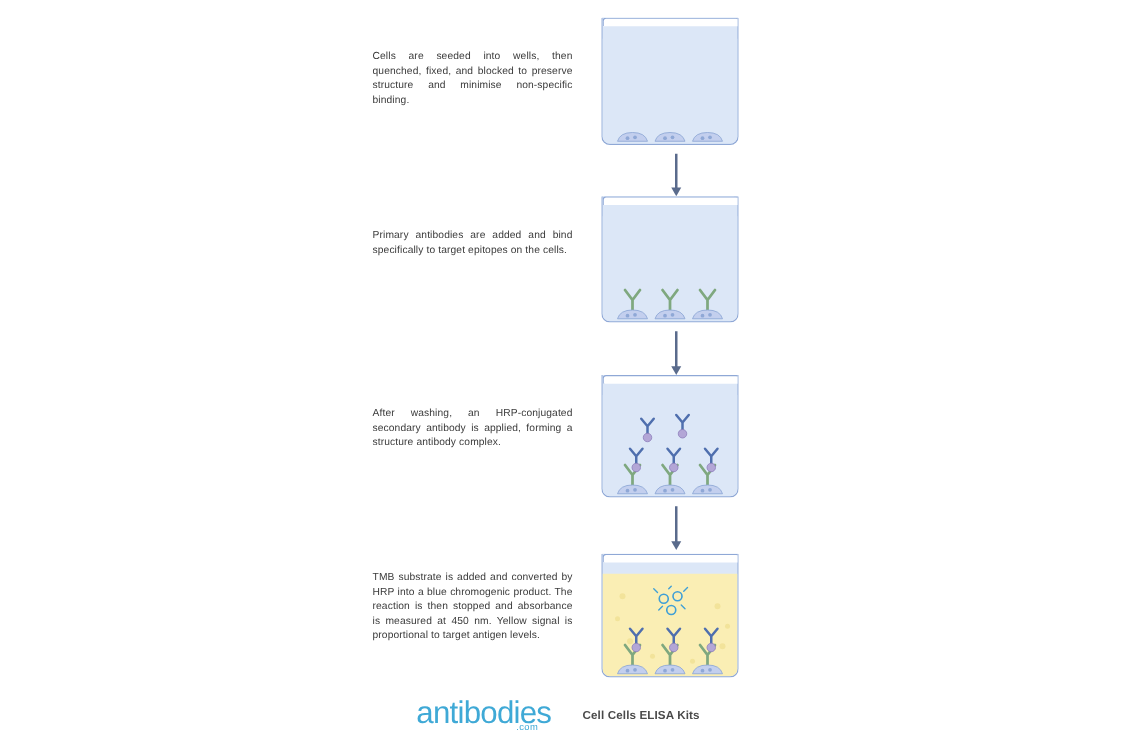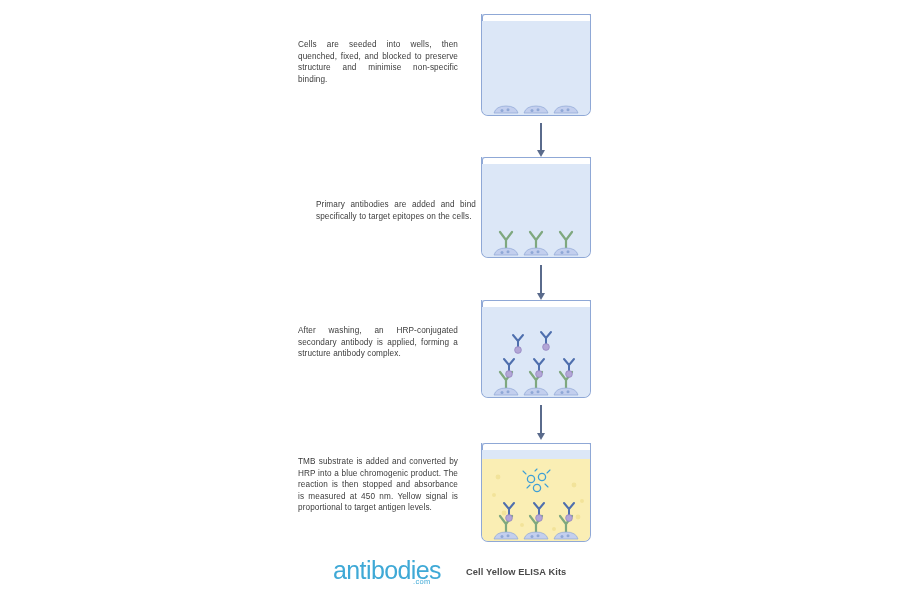--- a/index.html
+++ b/index.html
@@ -171,21 +171,21 @@
             </g>
           </svg>
         </div>
       </div>
     </div>
   </div>
 
   <div class="arrow" style="top:123px; height:28px;"></div>
 
   <div class="step">
-    <div class="step-text" style="top:199px;margin-left:18px;">Primary antibodies are added and bind specifically to target epitopes on the cells.</div>
+    <div class="step-text" style="top:182px;">Primary antibodies are added and bind specifically to target epitopes on the cells.</div>
 
     <div class="well-wrap" style="top:157px;">
       <div class="well" style="height:101px;">
         <div class="well-rim"></div>
         <div class="well-liquid" style="height:84px;"></div>
         <div class="cells" style="height:48px; bottom:1px;">
           <svg width="110" height="48" viewBox="0 0 110 48">
 
             <g stroke="#7fa87f" stroke-width="2.2" fill="none" stroke-linecap="round">
               <path d="M24 40 L24 32 M24 32 L18 24 M24 32 L30 24"></path>
@@ -337,16 +337,16 @@
             </g>
           </svg>
         </div>
       </div>
     </div>
   </div>
 
   <div id="footer">
     <div class="brand">antibodies</div>
     <div class="brand-dotcom">.com</div>
-    <div class="brand-caption">Cell Yellow ELISA Kits</div>
+    <div class="brand-caption">Cell Cells ELISA Kits</div>
   </div>
 
 </div>
 
 </body></html>

